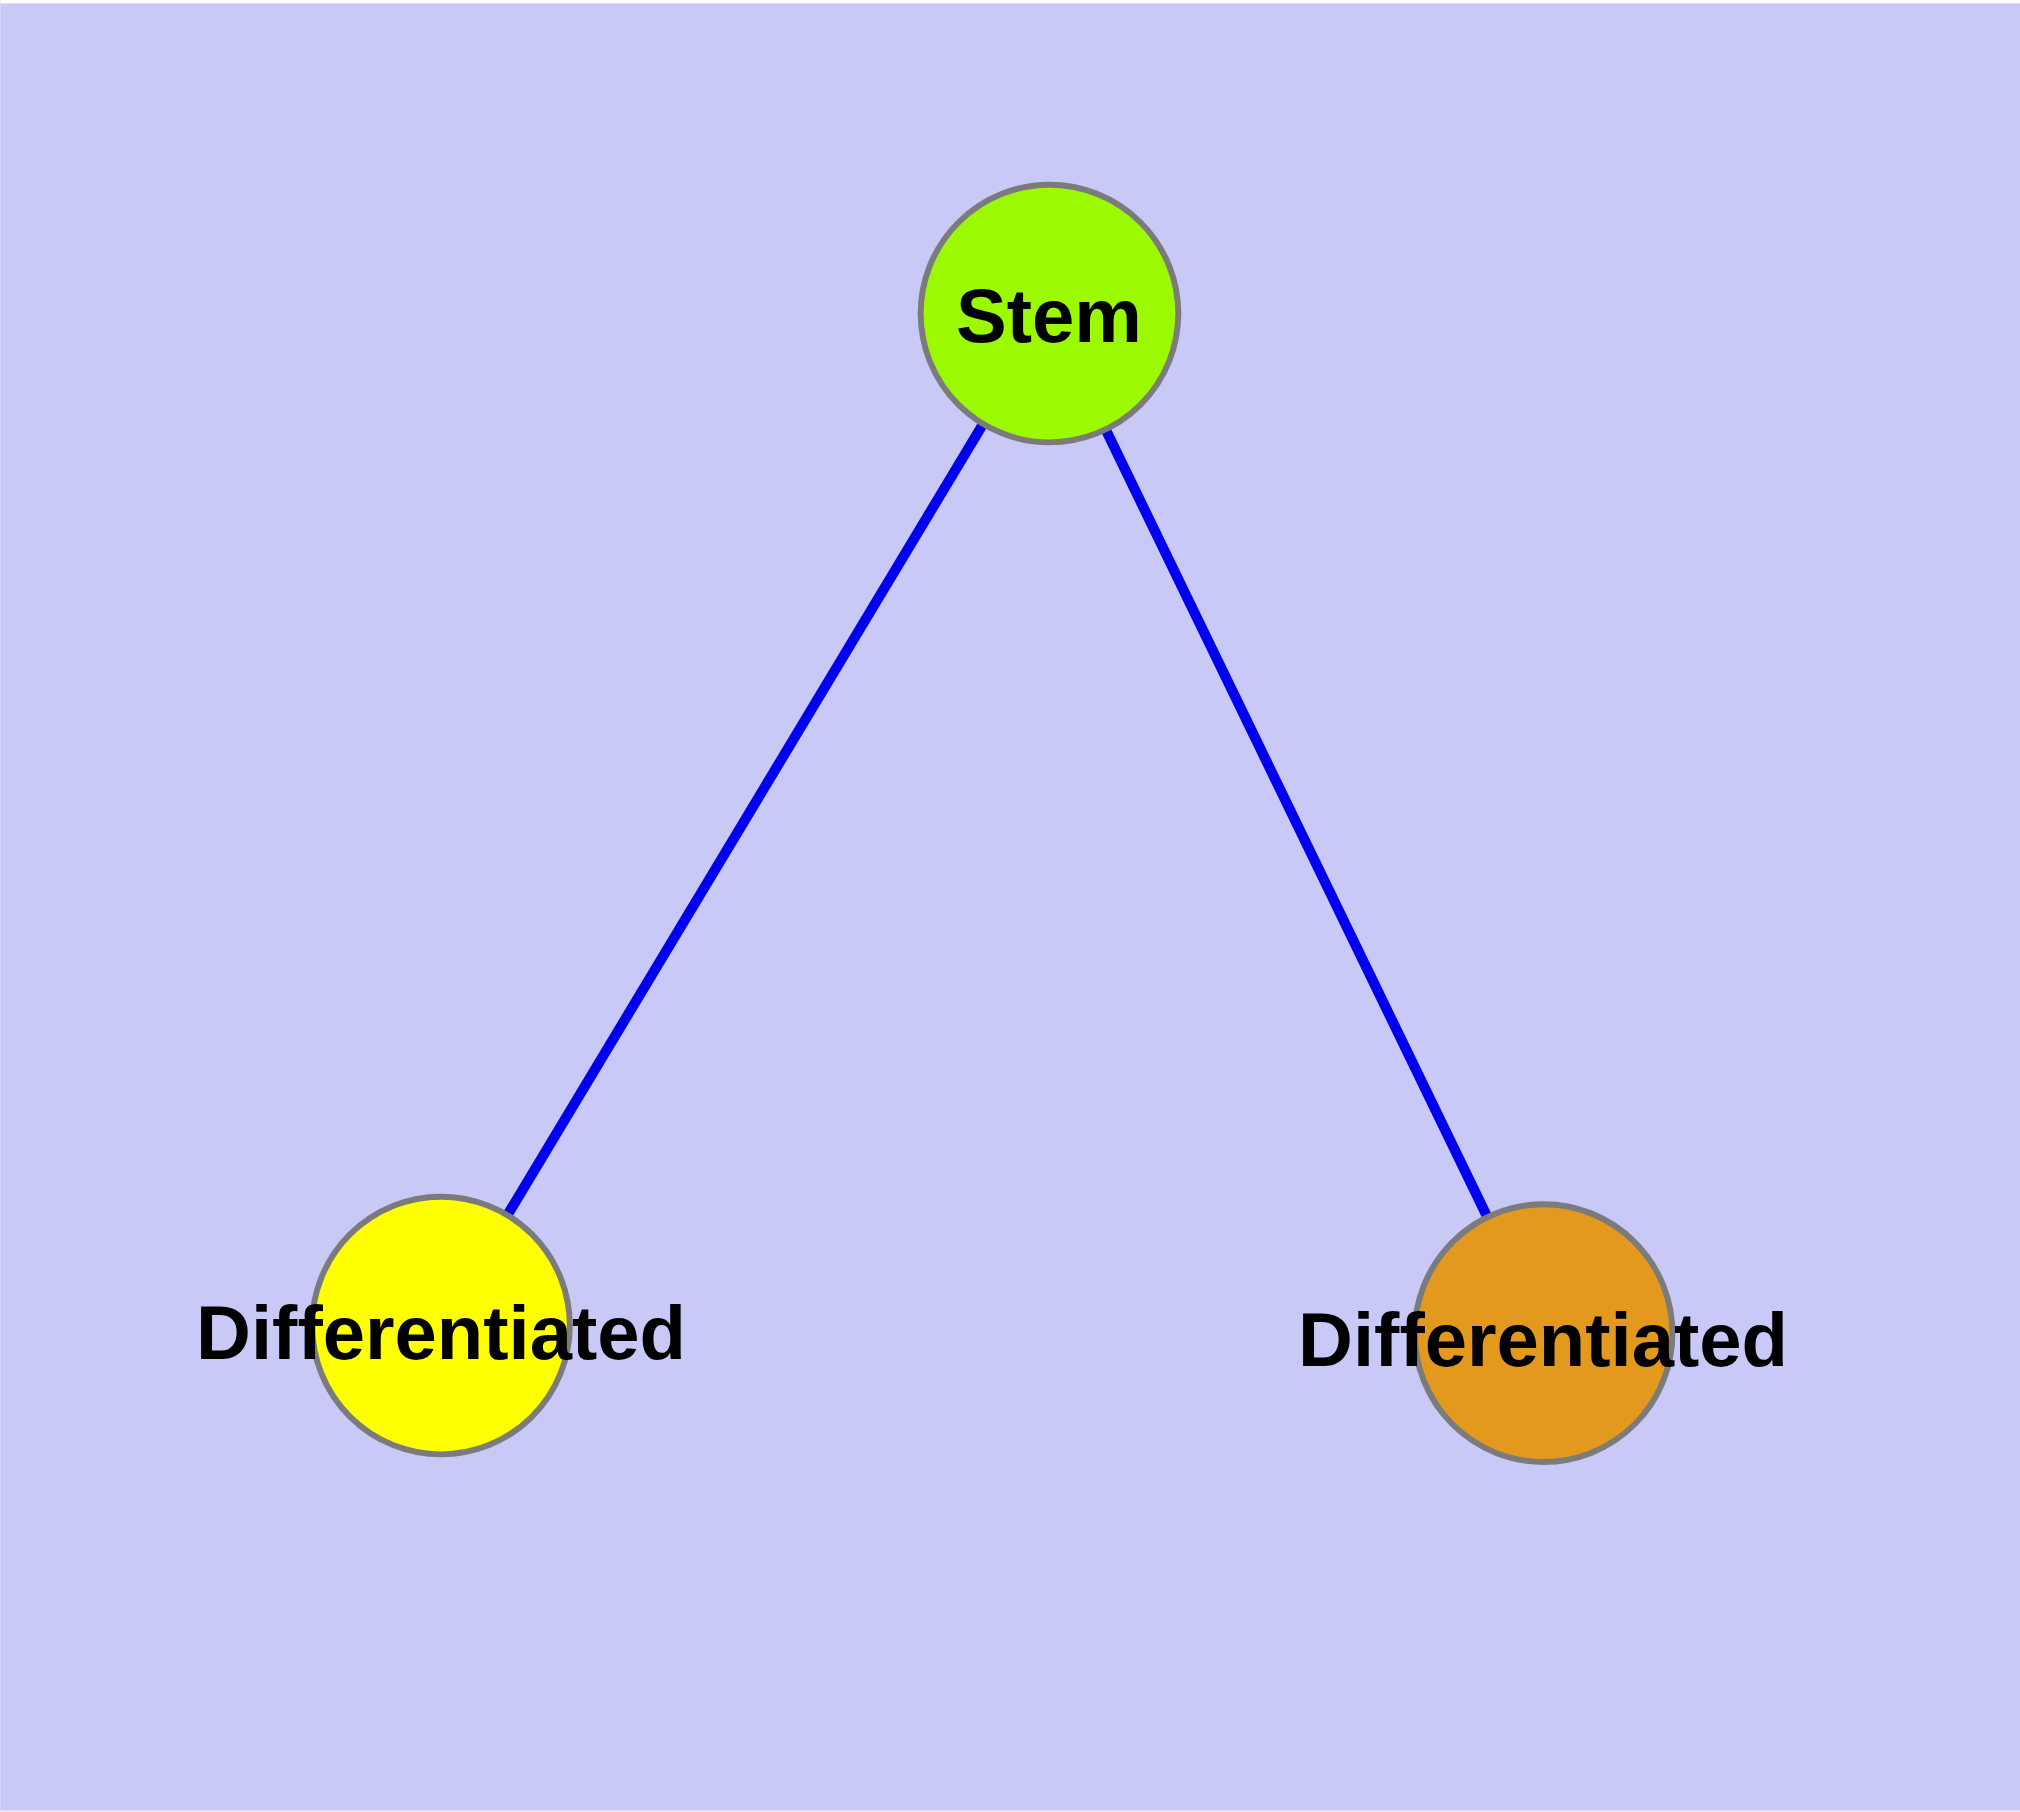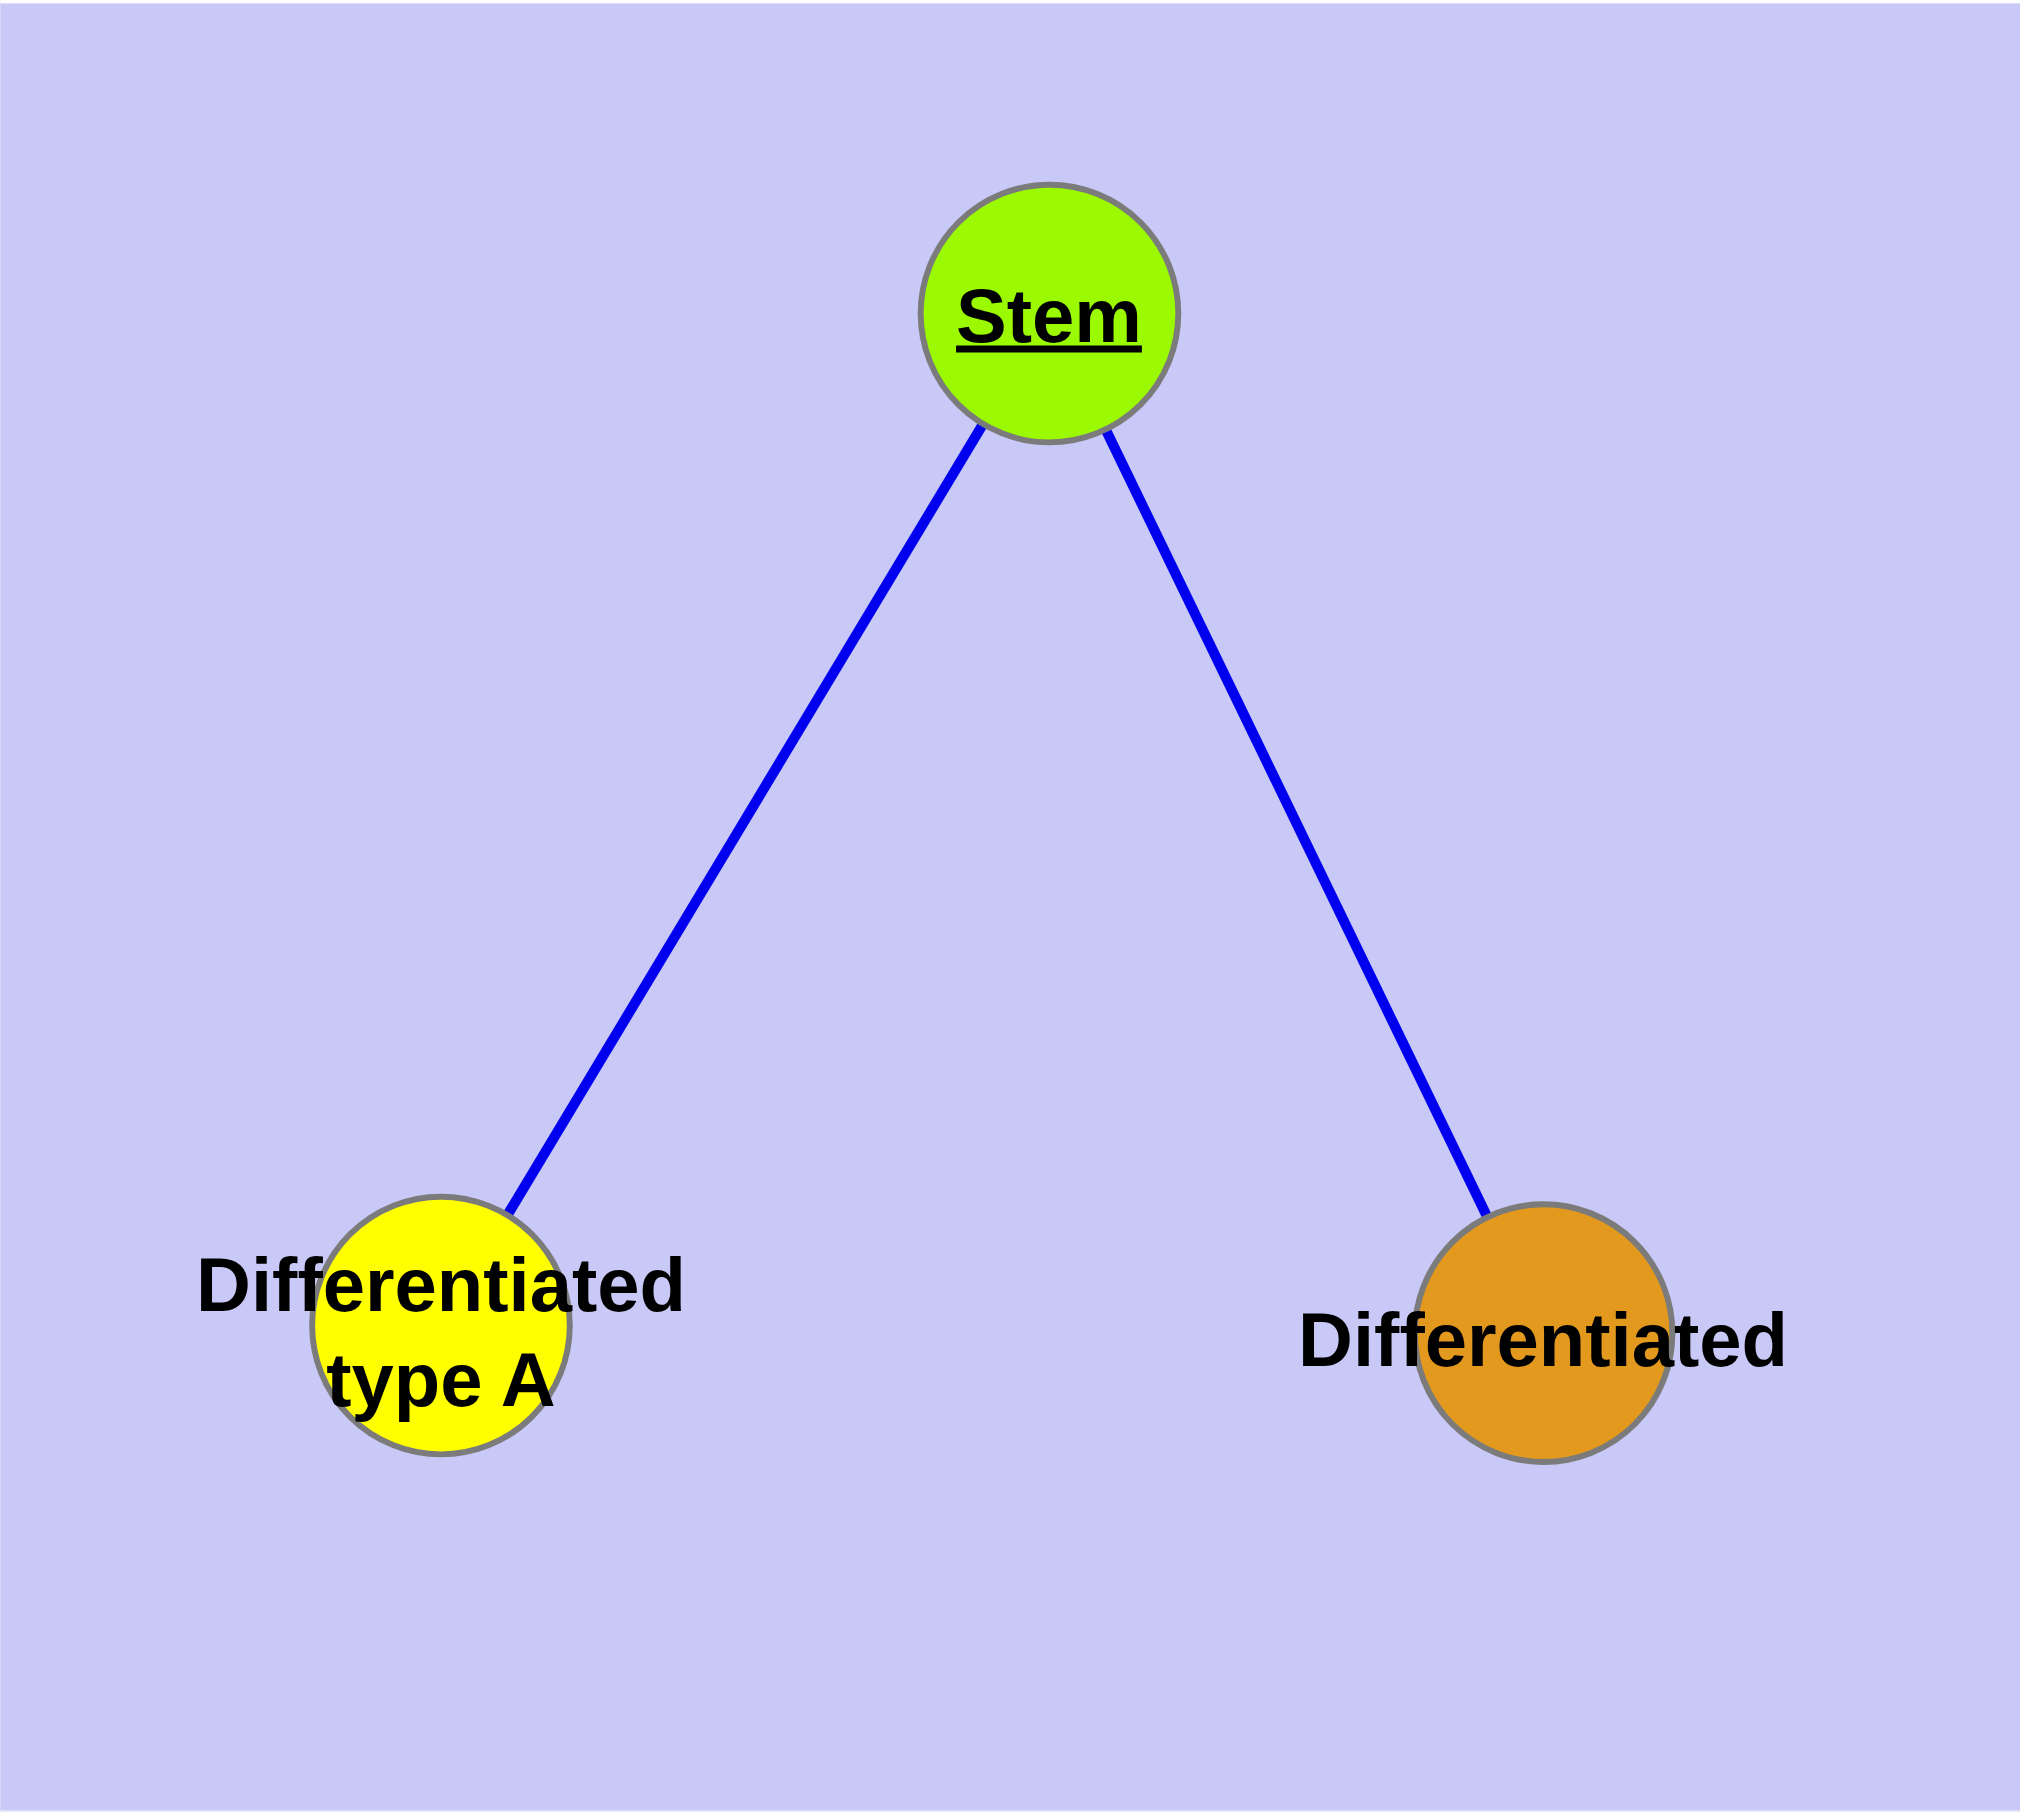--- a/index.html
+++ b/index.html
@@ -50,27 +50,26 @@
     <rect x="0" y="2136" width="2384" height="2" fill="#E9E9F6"></rect>
 
     <line x1="1238" y1="370" x2="520" y2="1564" stroke-width="12" stroke="#0000EE"></line>
     <line x1="1238" y1="370" x2="1821" y2="1573" stroke-width="12" stroke="#0000EE"></line>
 
     <circle cx="1238" cy="370" r="152" stroke-width="7" fill="#9BFA02" stroke="#7B7B7B"></circle>
     <circle cx="520" cy="1564" r="152" stroke-width="7" fill="#FFFF00" stroke="#7B7B7B"></circle>
     <circle cx="1821" cy="1573" r="152" stroke-width="7" fill="#E2991E" stroke="#7B7B7B"></circle>
   </svg>
 
-  <div class="node-label" style="left:1049px; top:315px;text-decoration:underline;">
+  <div class="node-label" style="left:1049px; top:315px;">
     <span class="line">Stem</span>
   </div>
 
   <div class="node-label" style="left:441px; top:1332px;">
     <span class="line">Differentiated</span>
-    <span class="line">type A</span>
   </div>
 
   <div class="node-label" style="left:1543px; top:1339px;">
     <span class="line">Differentiated</span>
   </div>
 
 </div>
 
 
 </body></html>

